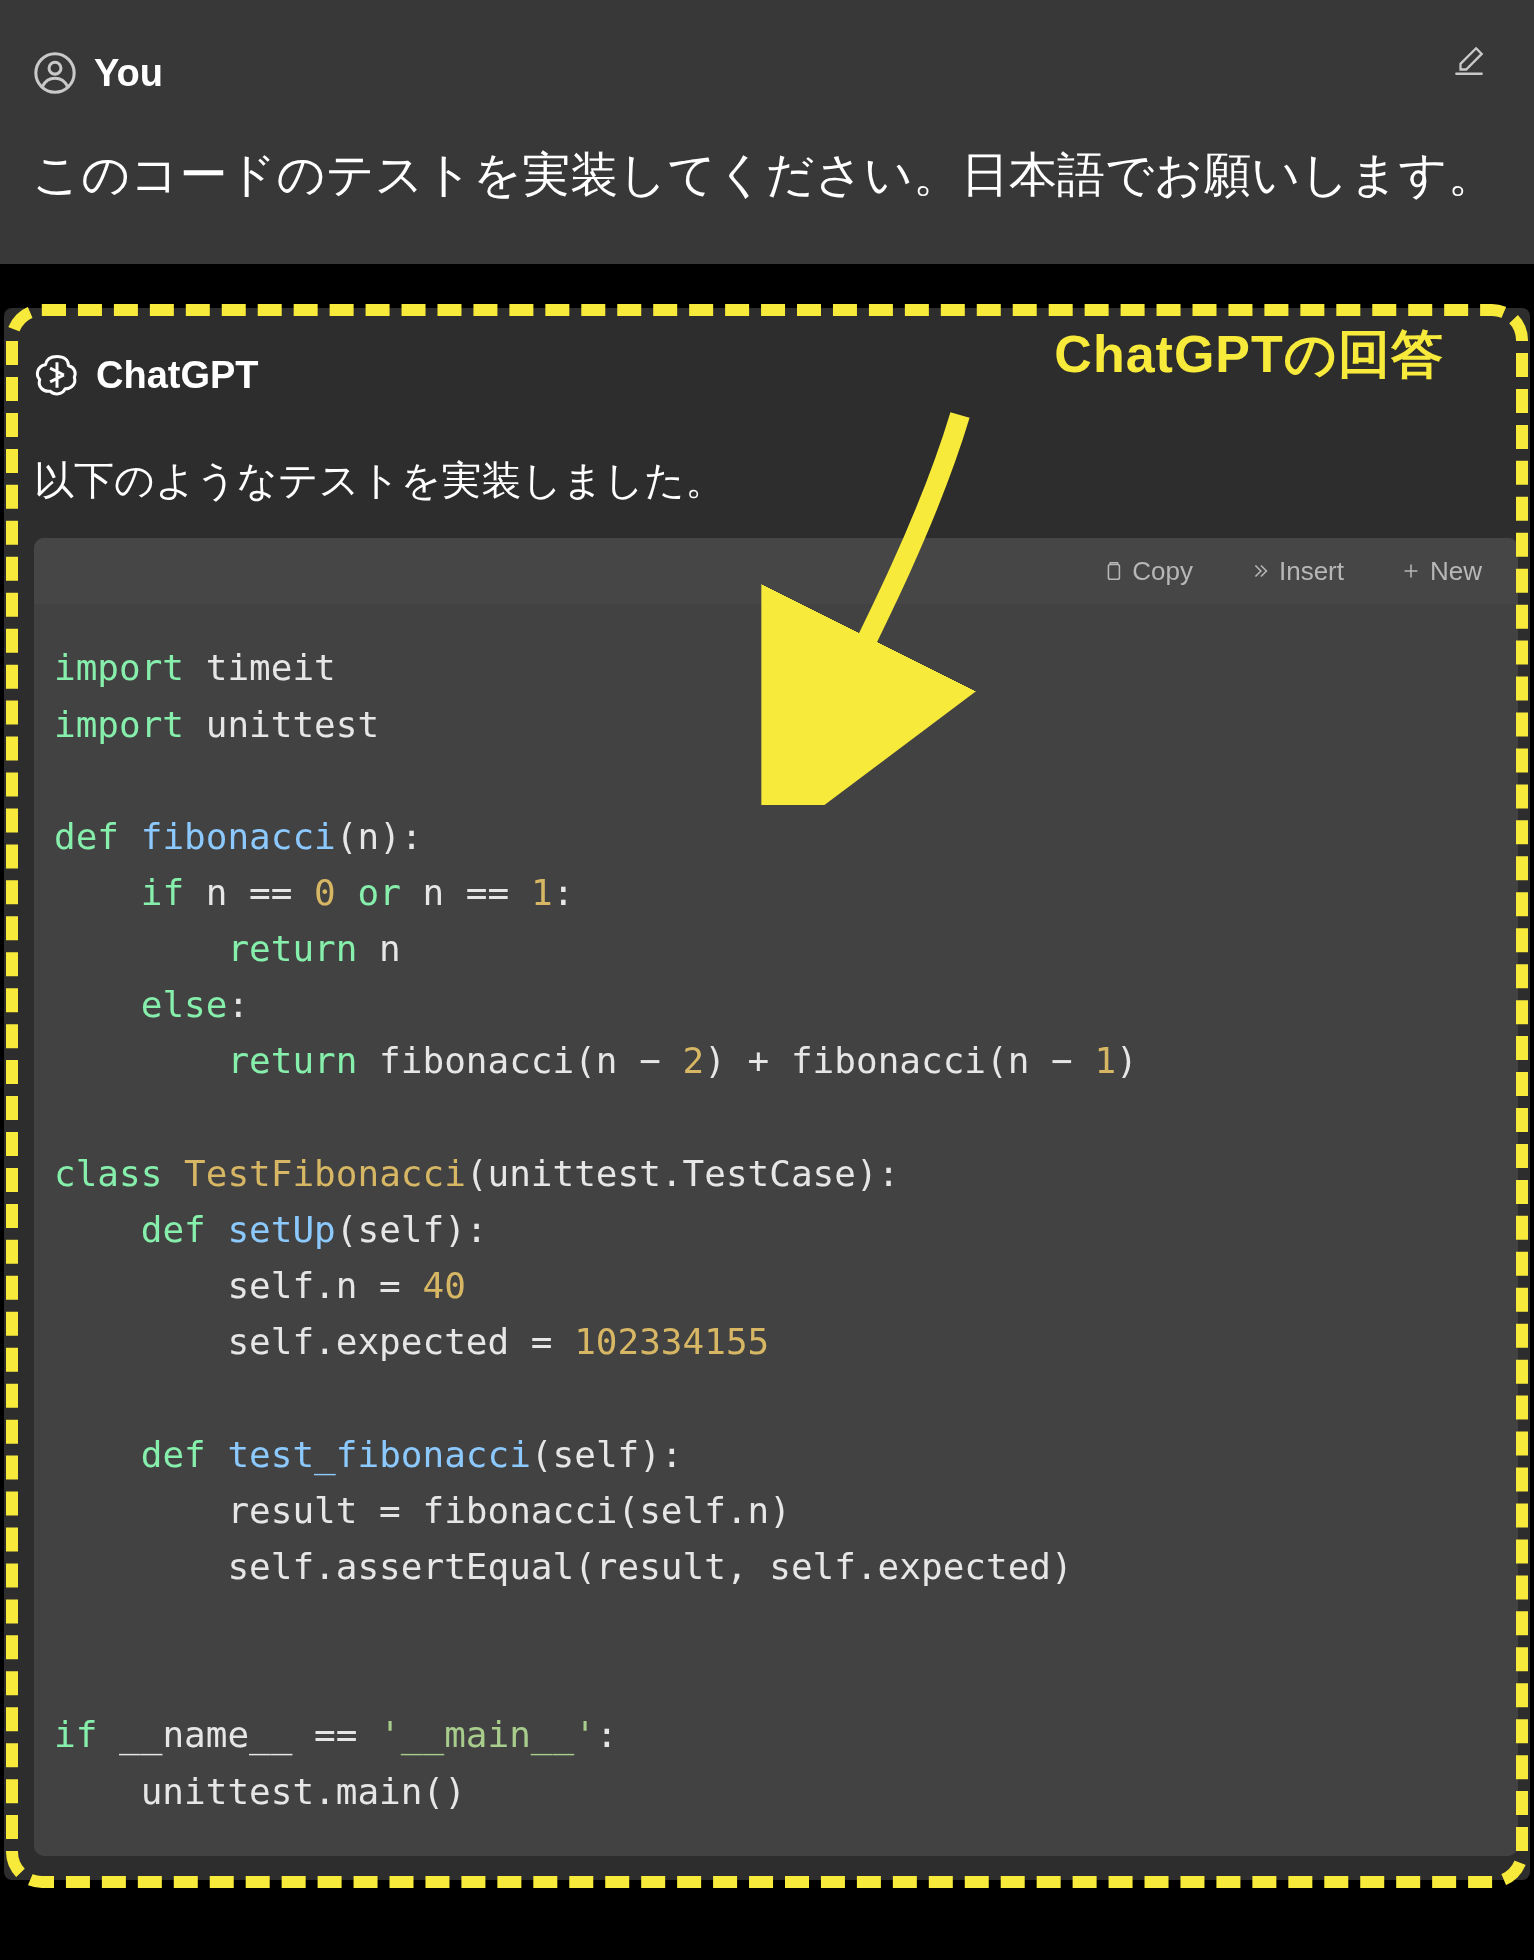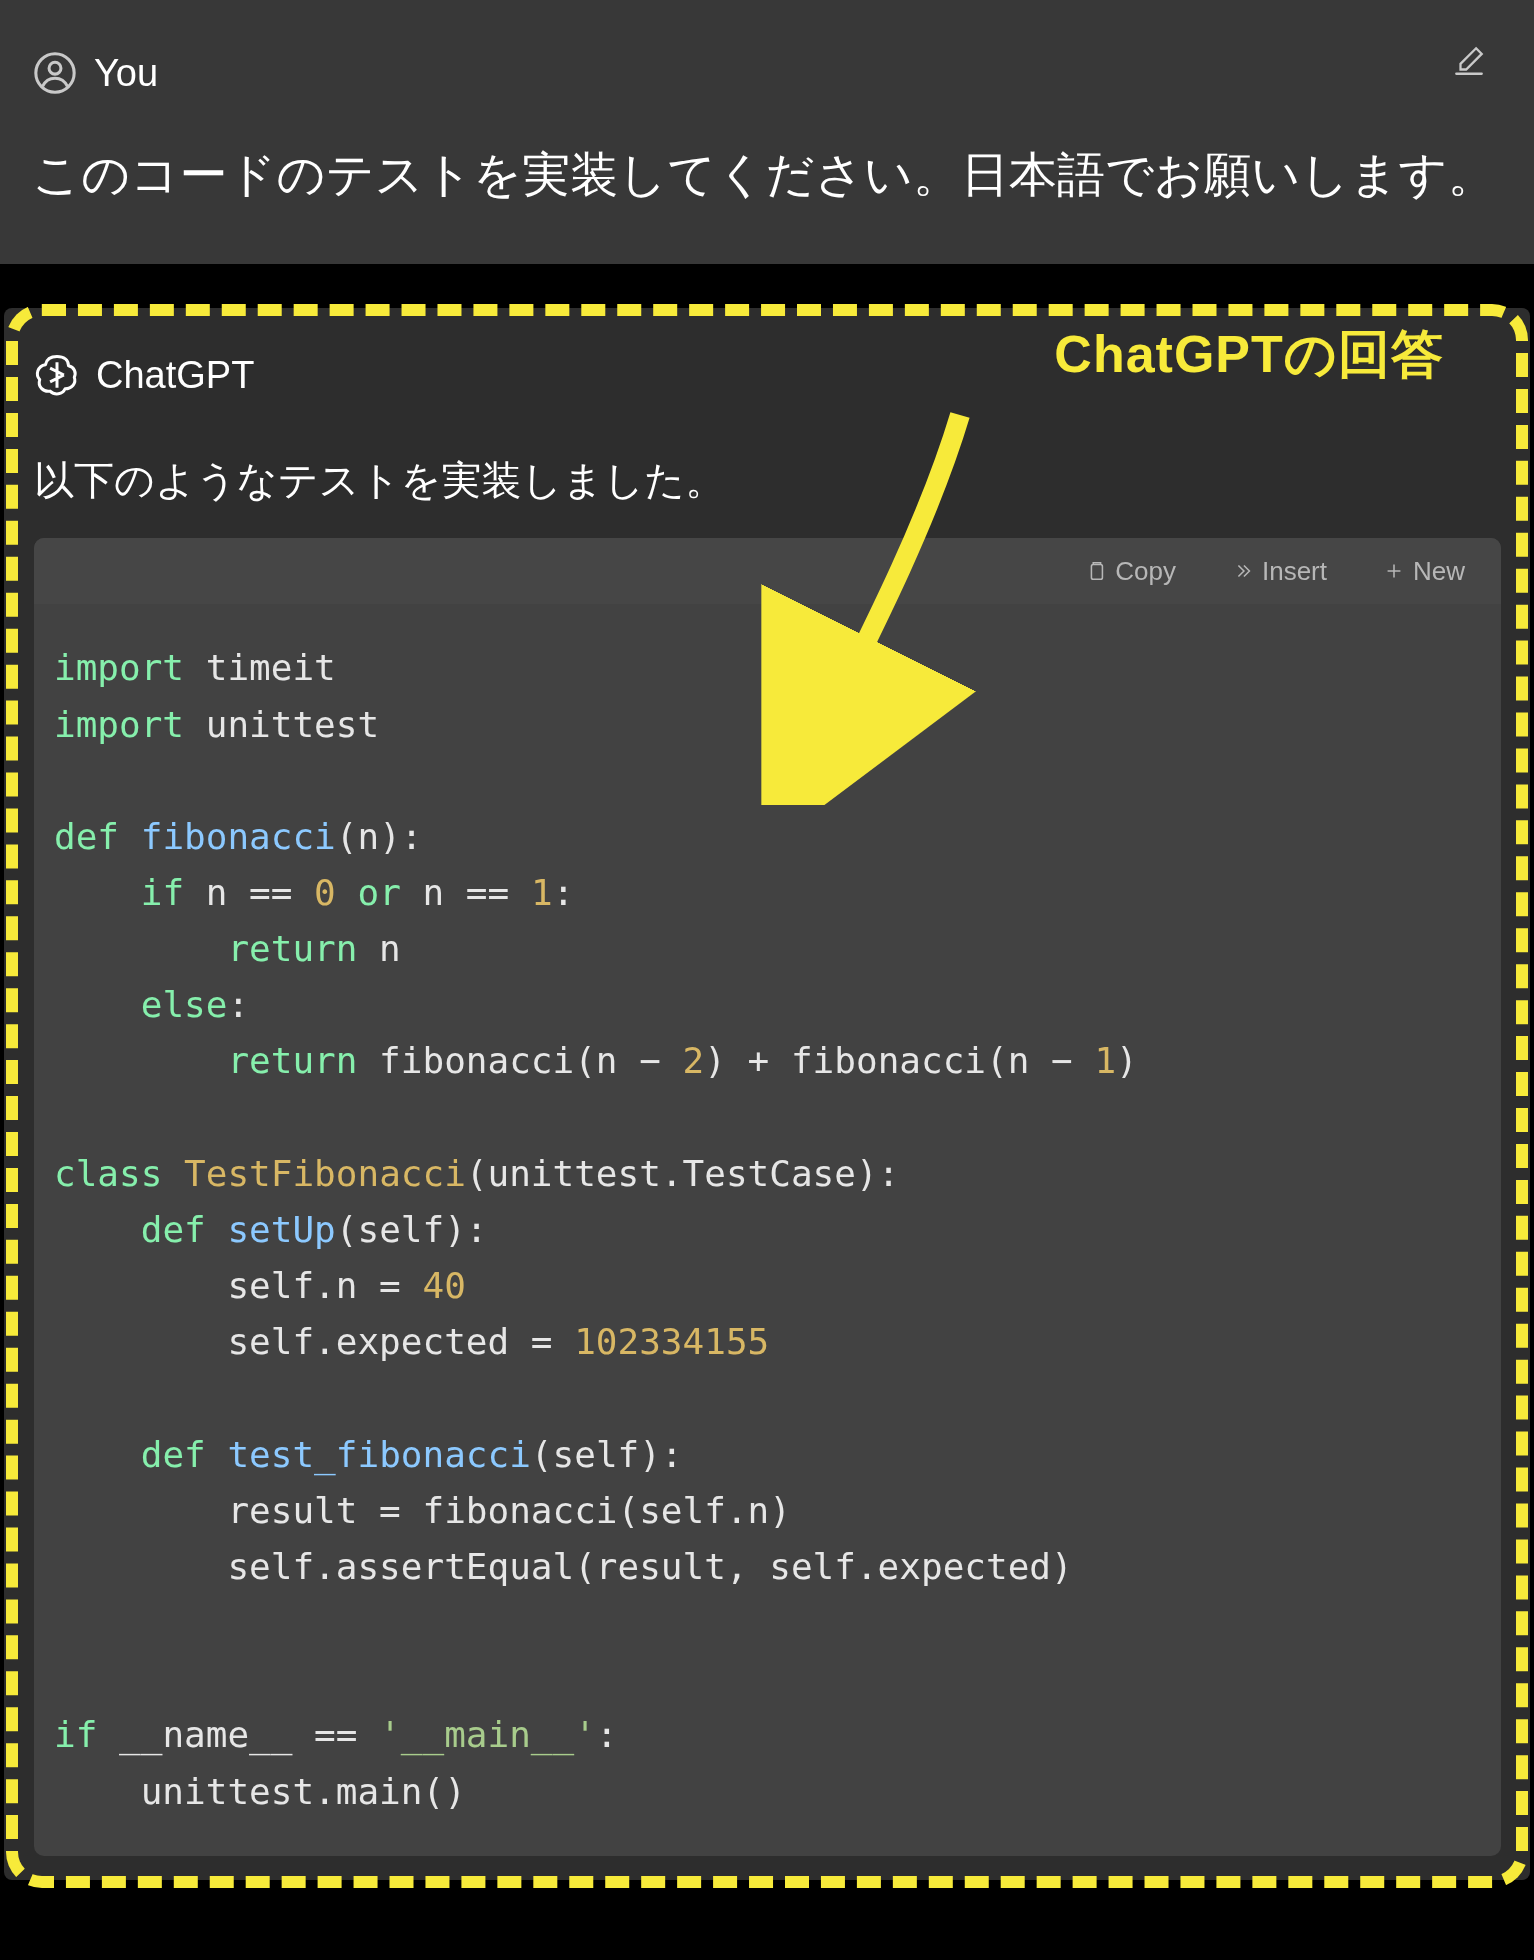--- a/index.html
+++ b/index.html
@@ -37,21 +37,21 @@
   }
   .role-row .icon, .role-row .logo {
     width: 46px;
     height: 46px;
     display: flex;
     align-items: center;
     justify-content: center;
   }
   .role-label {
     font-size: 38px;
-    font-weight: 400;
+    font-weight: 700;
     color: #ffffff;
   }
   .user-msg {
     font-size: 48px;
     line-height: 1.55;
     color: #ffffff;
     font-weight: 400;
   }
 
   
@@ -71,21 +71,21 @@
     left: 6px;
     right: 6px;
     bottom: 0;
     border: 12px dashed #f7ea3a;
     border-radius: 36px;
     pointer-events: none;
     z-index: 50;
   }
   .assistant-block {
     background: #2d2d2d;
-    padding: 38px 29px 24px 30px;
+    padding: 38px 12px 24px 30px;
     border-radius: 8px;
     position: relative;
   }
   .assistant-block .role-row { margin-bottom: 42px; margin-top:6px; }
 
   .assistant-text {
     font-size: 40px;
     color: #ffffff;
     margin-bottom: 30px;
     margin-top: 55px;

